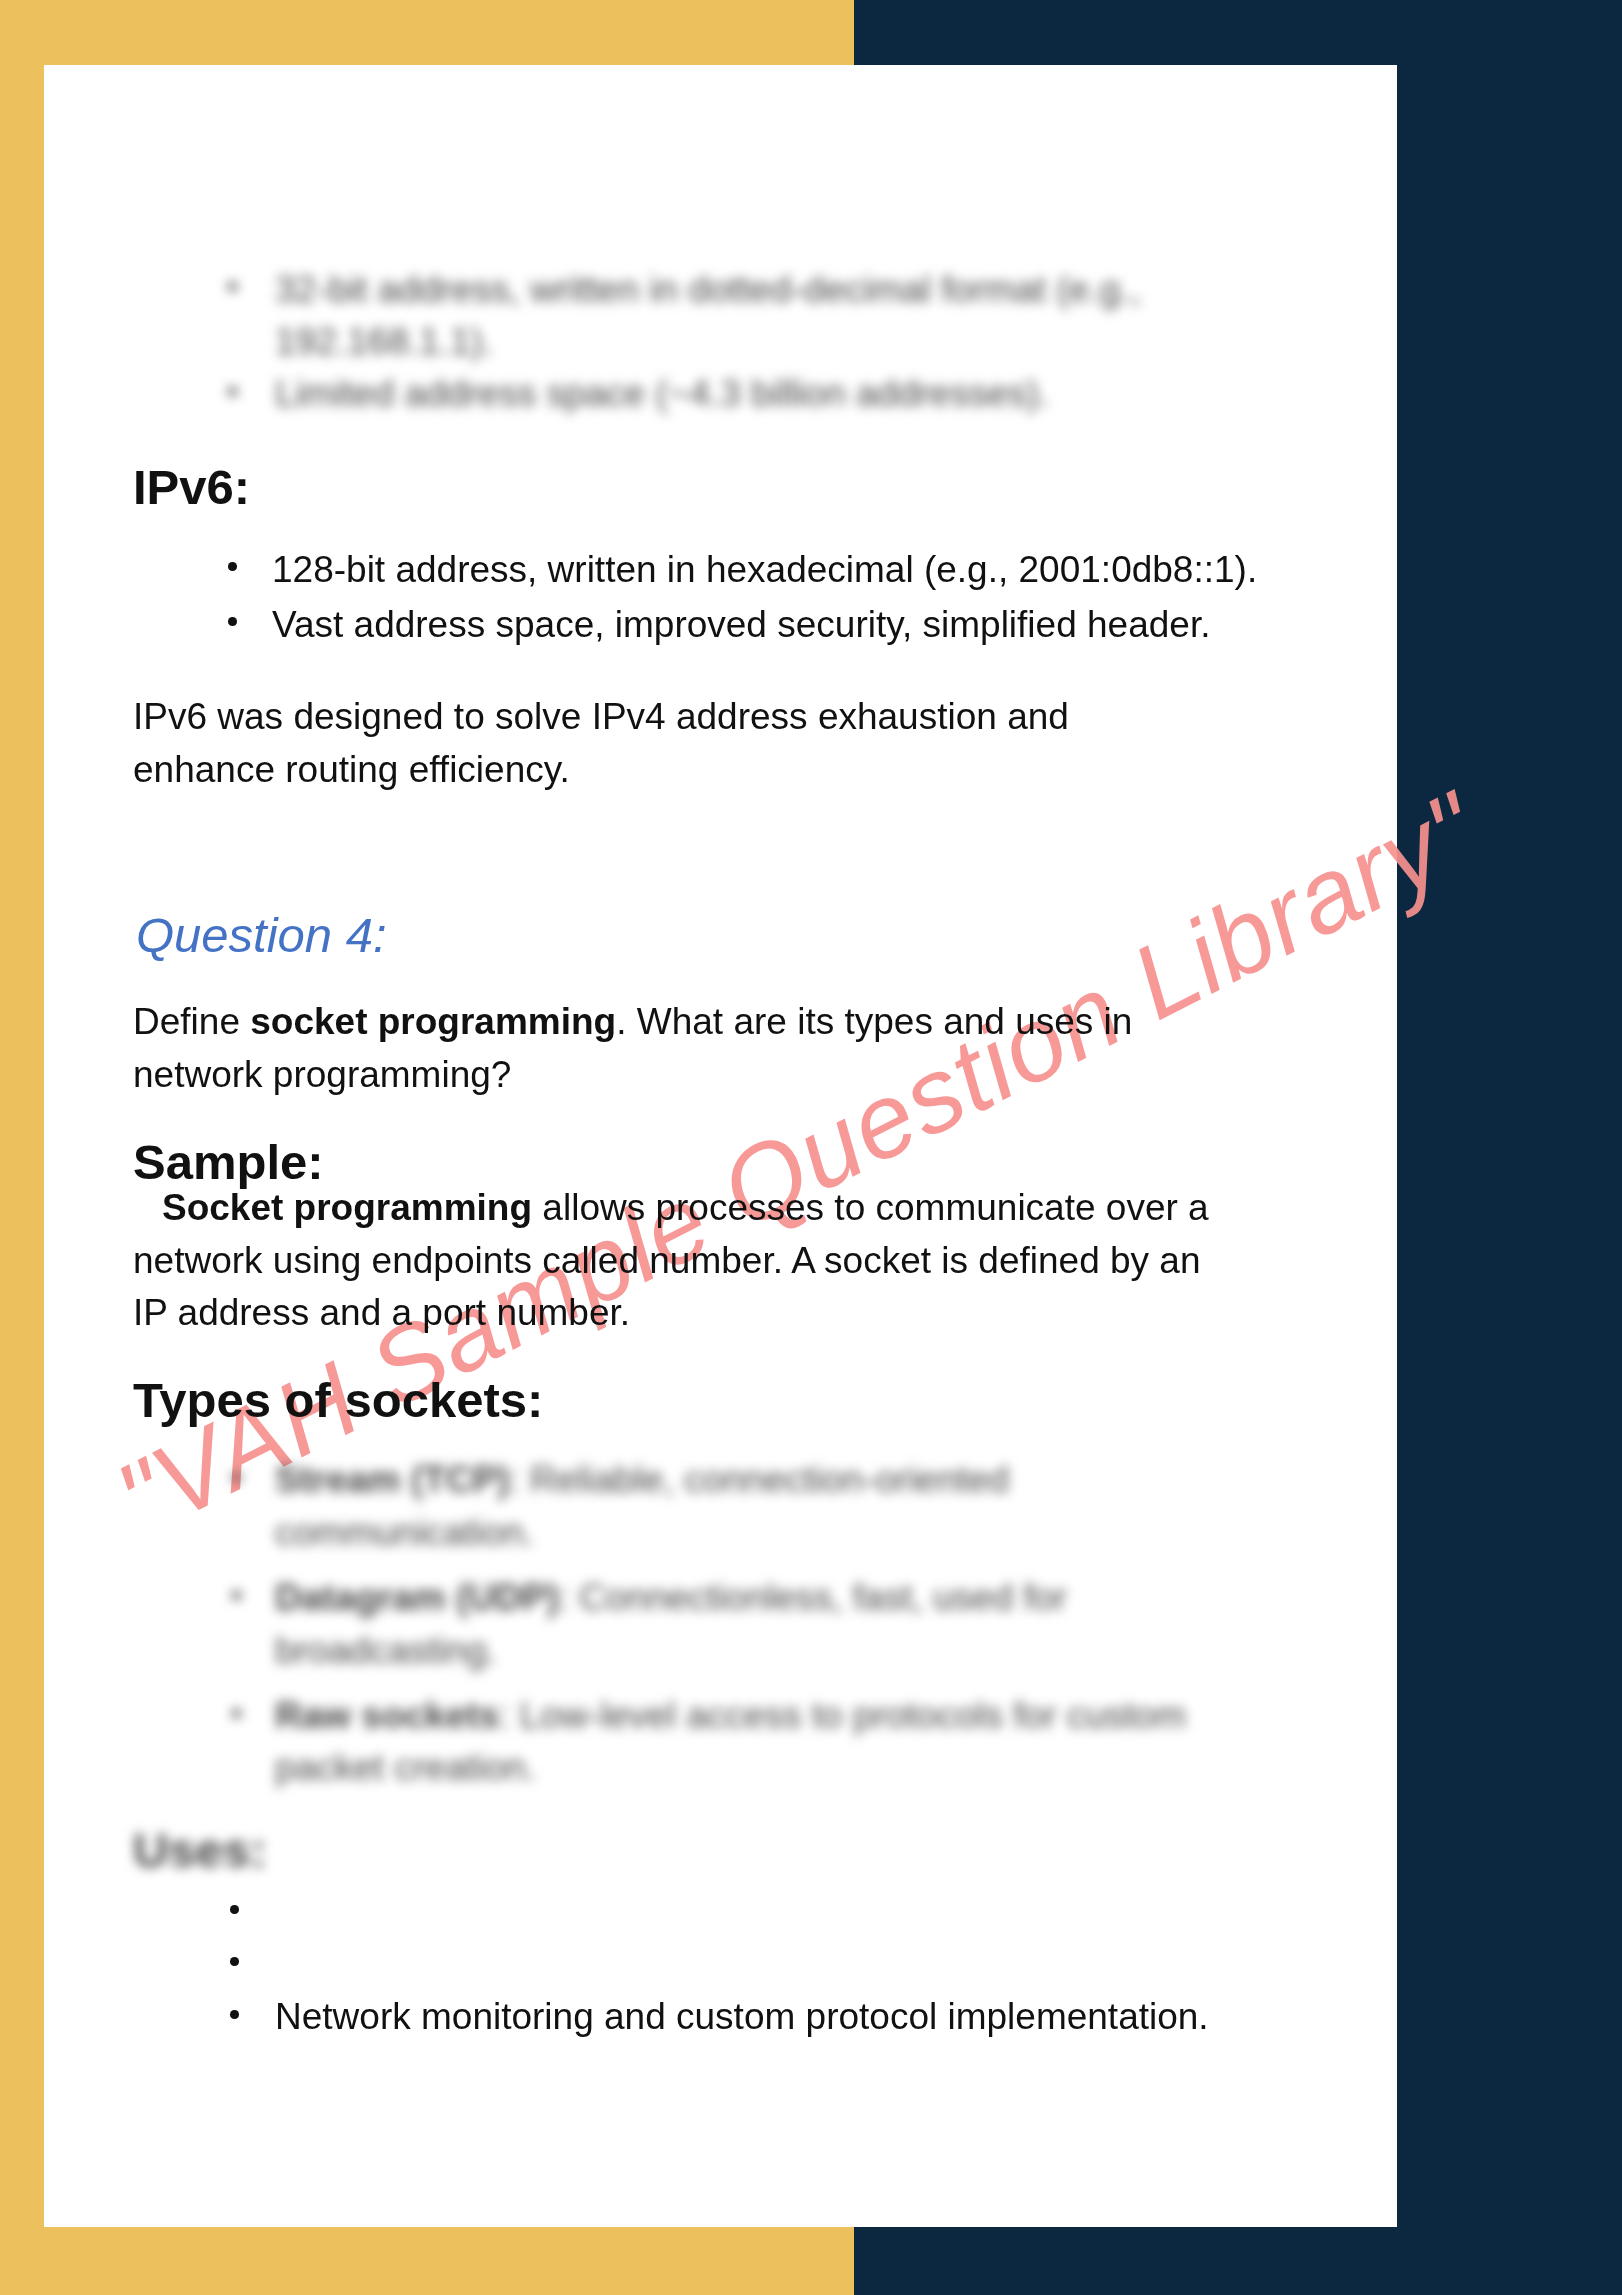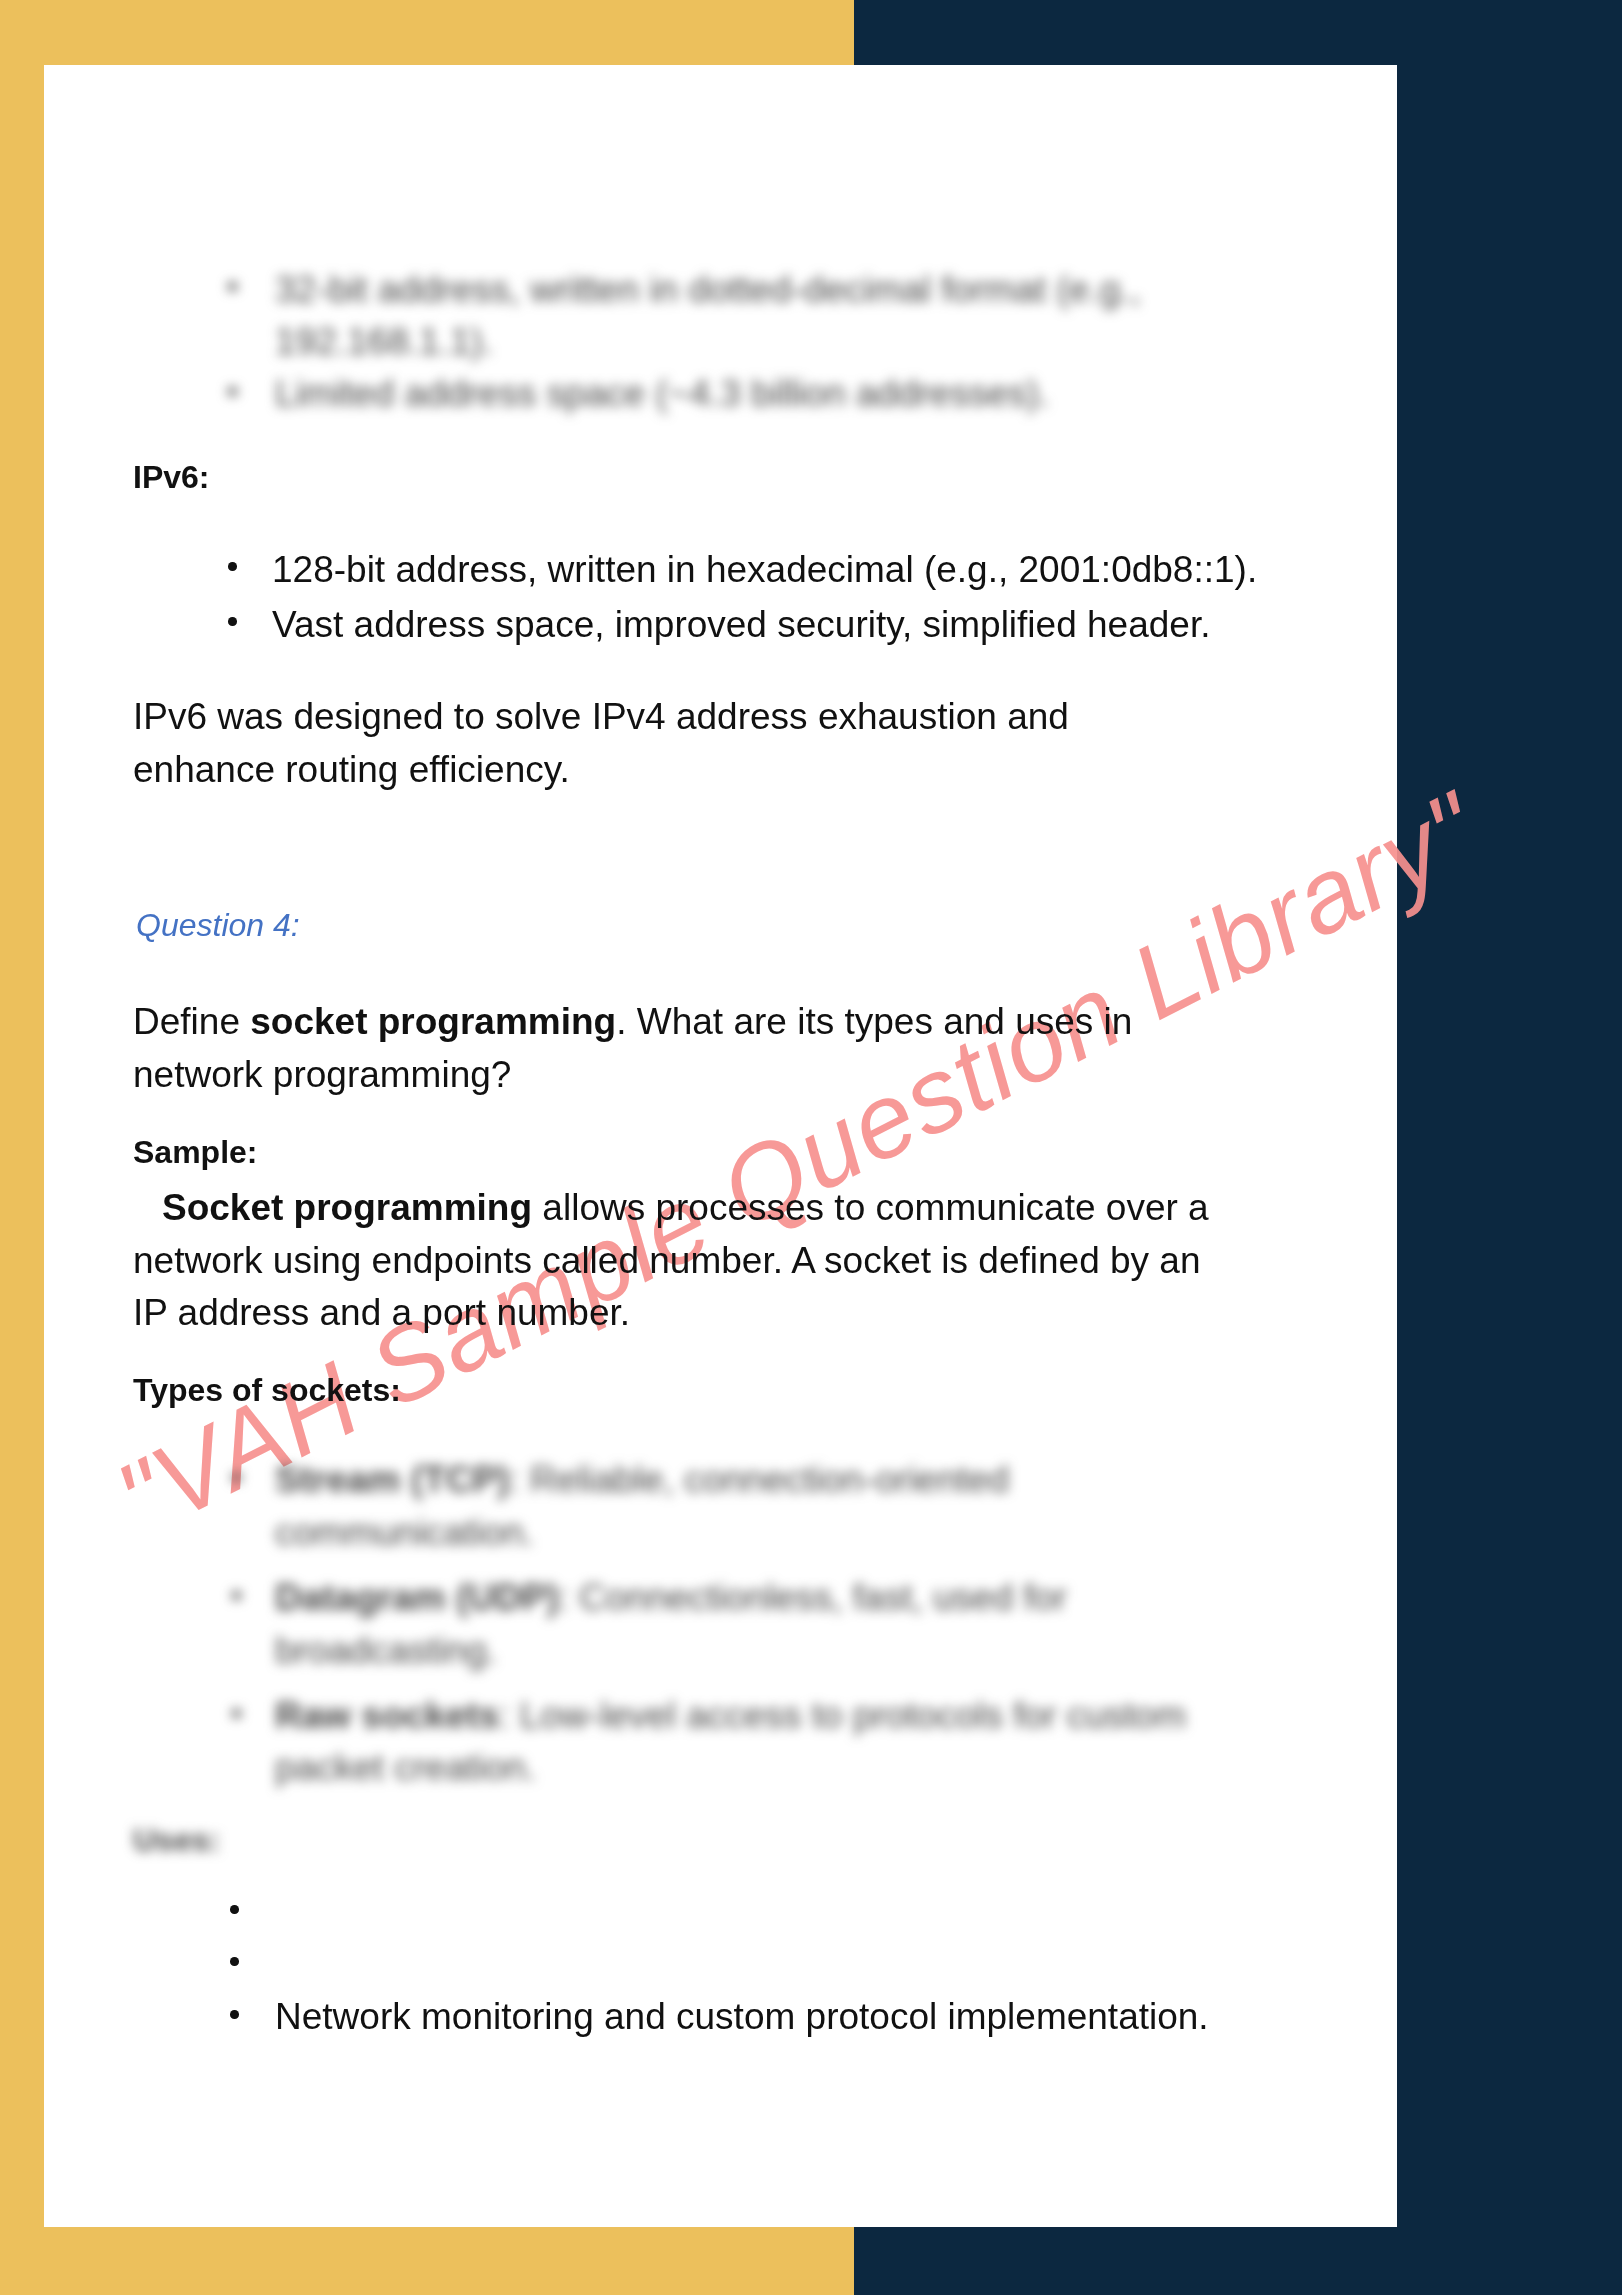--- a/index.html
+++ b/index.html
@@ -17,21 +17,21 @@
   .content{z-index:2;}
   .content-blur{z-index:2;filter:blur(5.9px);color:var(--blur_ink,#474747);}
   .content-blur .line,.content-blur .heading{color:var(--blur_ink,#474747);}
   .watermark{
     position:absolute;z-index:1;left:0px;top:1040px;width:1505px;
     text-align:center;font-size:105px;font-style:italic;letter-spacing:1.3px;
     color:var(--salmon,#F7918F);opacity:.92;white-space:nowrap;
     transform:rotate(-27deg);transform-origin:center center;
   }
   .line{position:absolute;font-size:37px;line-height:1.25;color:var(--ink,#111);white-space:nowrap;}
-  .heading{position:absolute;font-size:32px;font-weight:bold;line-height:1.2;color:var(--ink,#111);white-space:nowrap;}
+  .heading{position:absolute;font-size:49px;font-weight:bold;line-height:1.2;color:var(--ink,#111);white-space:nowrap;}
   .heading.q{color:var(--blue,#4472C4);font-style:italic;font-weight:normal;}
   .dot{position:absolute;width:8.5px;height:8.5px;border-radius:50%;background:currentColor;color:var(--ink,#111);}
   .content-blur .dot{background:var(--blur_ink,#474747);}
   b{font-weight:bold;}
 </style>
 </head>
 <body>
 
 <div class="bg-left"></div>
 <div class="bg-right"></div>

